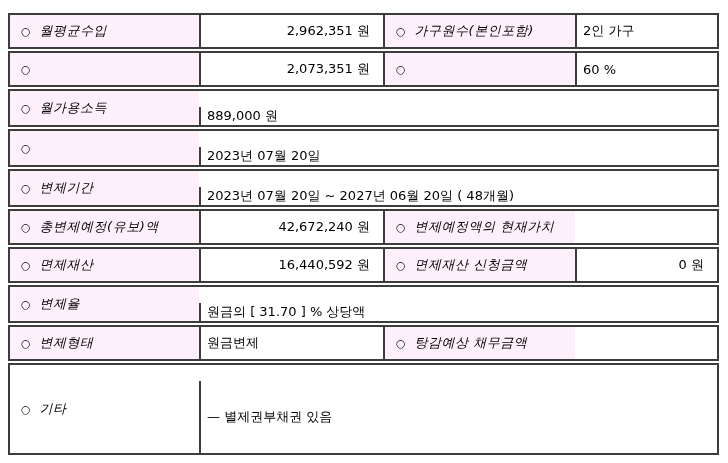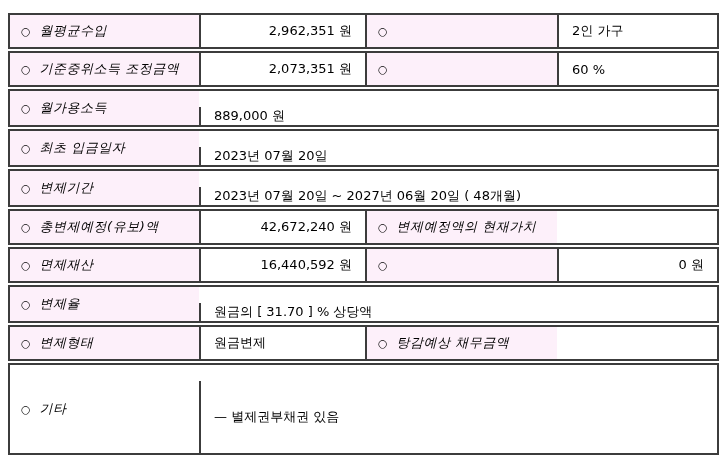--- a/index.html
+++ b/index.html
@@ -36,24 +36,24 @@
     white-space: nowrap;
   }
   .cell + .cell { border-left: 2px solid #3c3c3c; }
   .label-cell {
     width: 189px;
     background: #fdf0fa;
     padding-left: 11px;
   }
   .label-cell.second { width: 192px; }
   .label-cell.plain { background: #ffffff; }
-  .value-cell.col2 { width: 166px; }
+  .value-cell.col2 { width: 184px; }
   .value-cell.col4 { flex: 1 1 auto; }
   .value-cell.span { flex: 1 1 auto; margin-top: 16px; }
-  .al { justify-content: flex-start; padding-left: 13px; }
+  .al { justify-content: flex-start; padding-left: 6px; }
   .ar { justify-content: flex-end; padding-right: 13px; }
   .bullet {
     font-size: 11px;
     margin-right: 9px;
     position: relative;
     top: 0px;
   }
   .lbl-text { letter-spacing: 0.5px; font-style: italic; }
 </style>
 </head>
@@ -62,48 +62,47 @@
 <div class="doc-table">
 
   <div class="row">
     <div class="cell label-cell">
       <span class="bullet">○</span>
       <span class="lbl-text">월평균수입</span>
     </div>
     <div class="cell value-cell col2 ar">2,962,351 원</div>
     <div class="cell label-cell second">
       <span class="bullet">○</span>
+      <span class="lbl-text">가구원수(본인포함)</span>
     </div>
     <div class="cell value-cell col4 al">2인 가구</div>
   </div>
 
   <div class="row">
     <div class="cell label-cell">
       <span class="bullet">○</span>
-      <span class="lbl-text">기준중위소득 조정금액</span>
     </div>
     <div class="cell value-cell col2 ar">2,073,351 원</div>
     <div class="cell label-cell second">
       <span class="bullet">○</span>
     </div>
     <div class="cell value-cell col4 al">60 %</div>
   </div>
 
   <div class="row">
     <div class="cell label-cell">
       <span class="bullet">○</span>
       <span class="lbl-text">월가용소득</span>
     </div>
     <div class="cell value-cell span al">889,000 원</div>
   </div>
 
   <div class="row">
     <div class="cell label-cell">
       <span class="bullet">○</span>
-      <span class="lbl-text">최초 입금일자</span>
     </div>
     <div class="cell value-cell span al">2023년 07월 20일</div>
   </div>
 
   <div class="row">
     <div class="cell label-cell">
       <span class="bullet">○</span>
       <span class="lbl-text">변제기간</span>
     </div>
     <div class="cell value-cell span al">2023년 07월 20일 ~ 2027년 06월 20일 ( 48개월)</div>
@@ -122,20 +121,21 @@
   </div>
 
   <div class="row">
     <div class="cell label-cell">
       <span class="bullet">○</span>
       <span class="lbl-text">면제재산</span>
     </div>
     <div class="cell value-cell col2 ar">16,440,592 원</div>
     <div class="cell label-cell second">
       <span class="bullet">○</span>
+      <span class="lbl-text">면제재산 신청금액</span>
     </div>
     <div class="cell value-cell col4 ar">0 원</div>
   </div>
 
   <div class="row">
     <div class="cell label-cell">
       <span class="bullet">○</span>
       <span class="lbl-text">변제율</span>
     </div>
     <div class="cell value-cell span al">원금의 [ 31.70 ] % 상당액</div>

